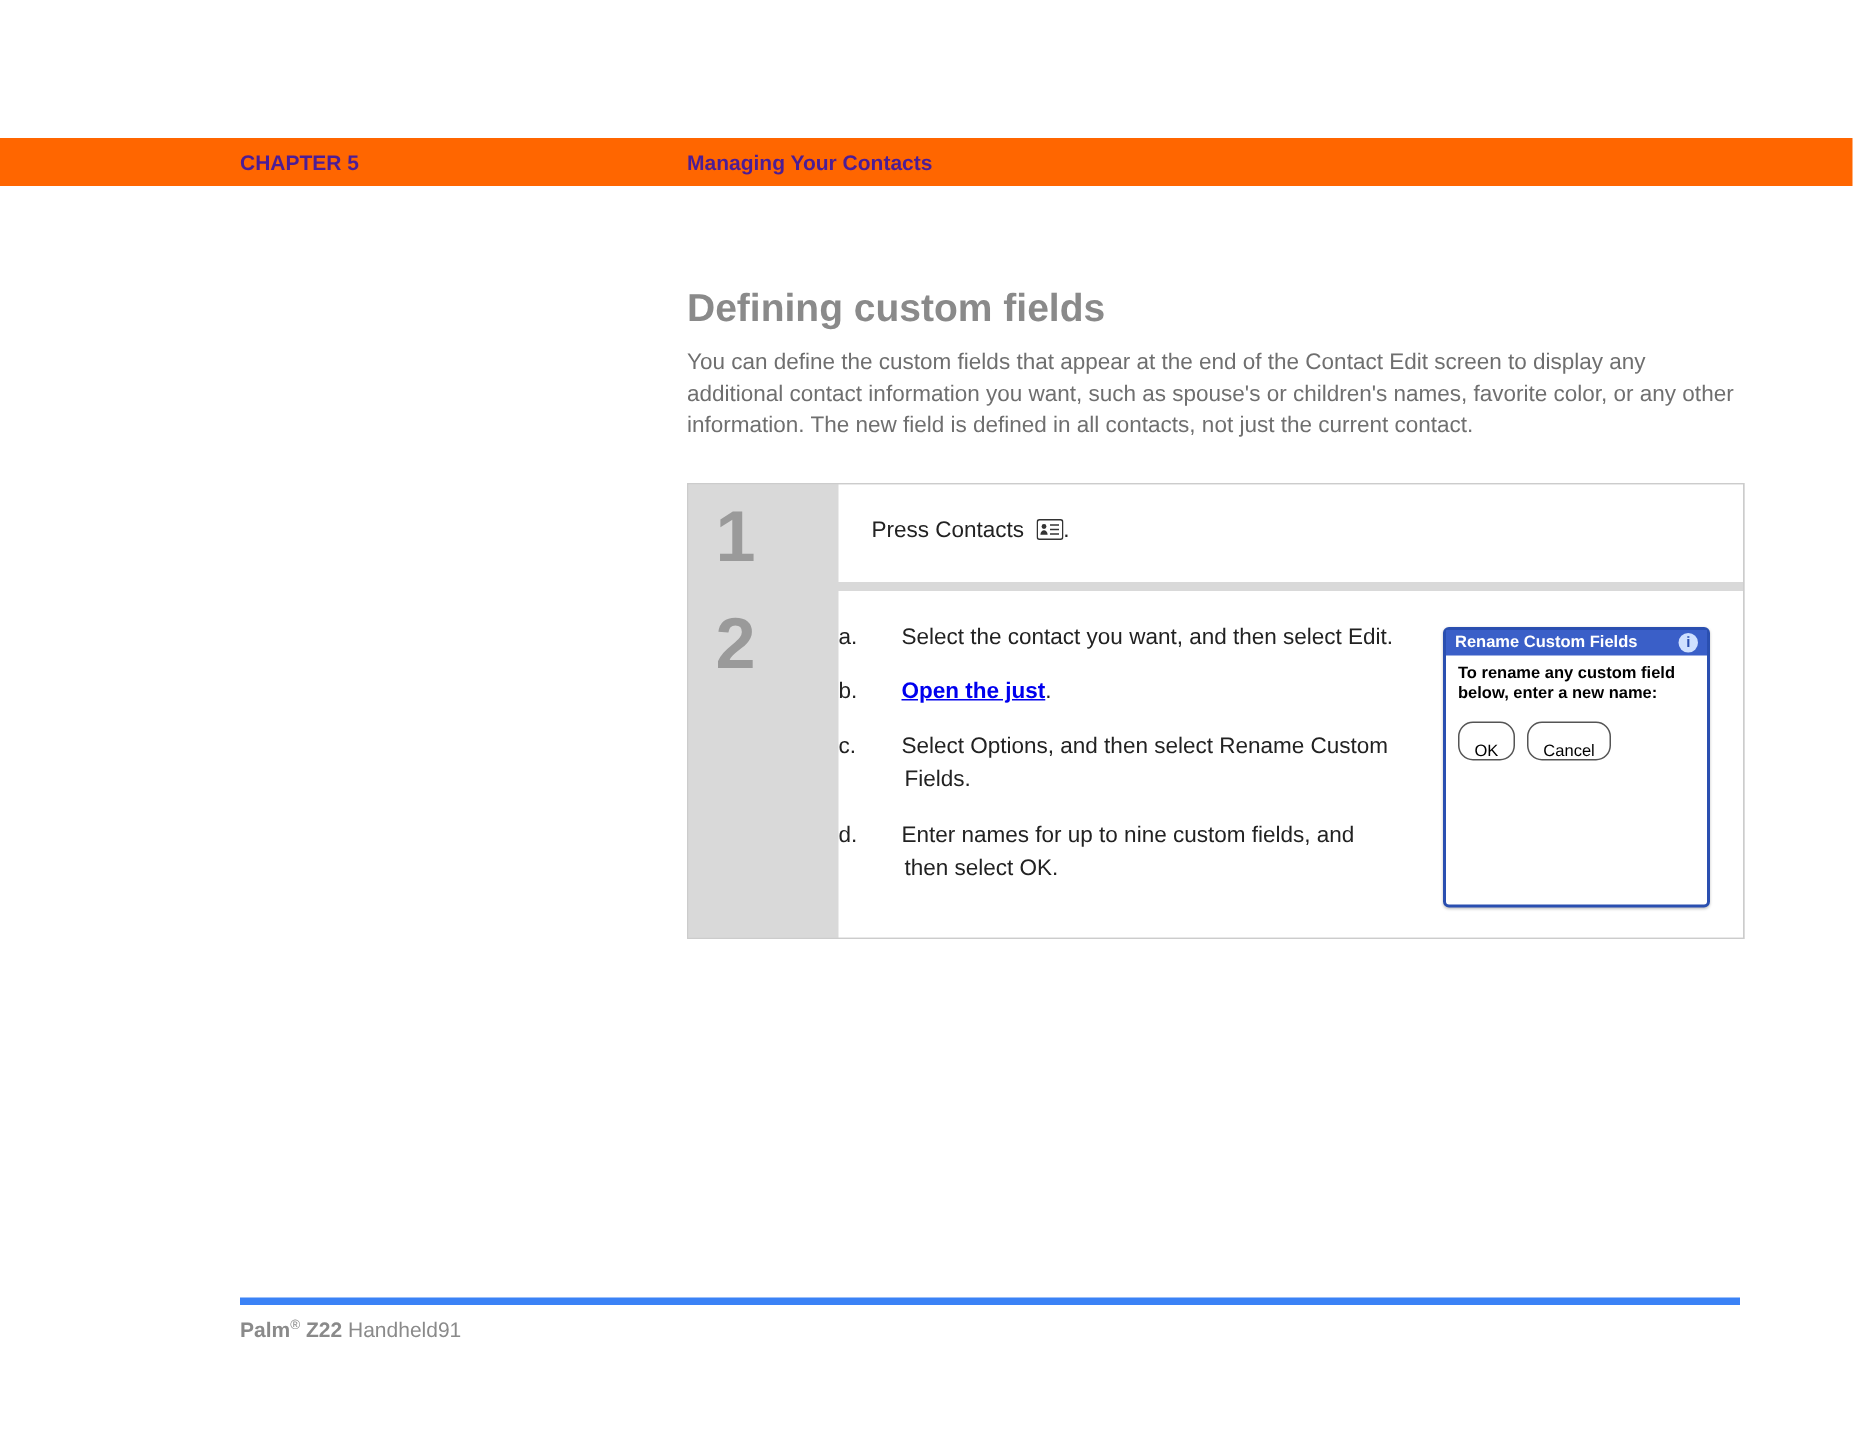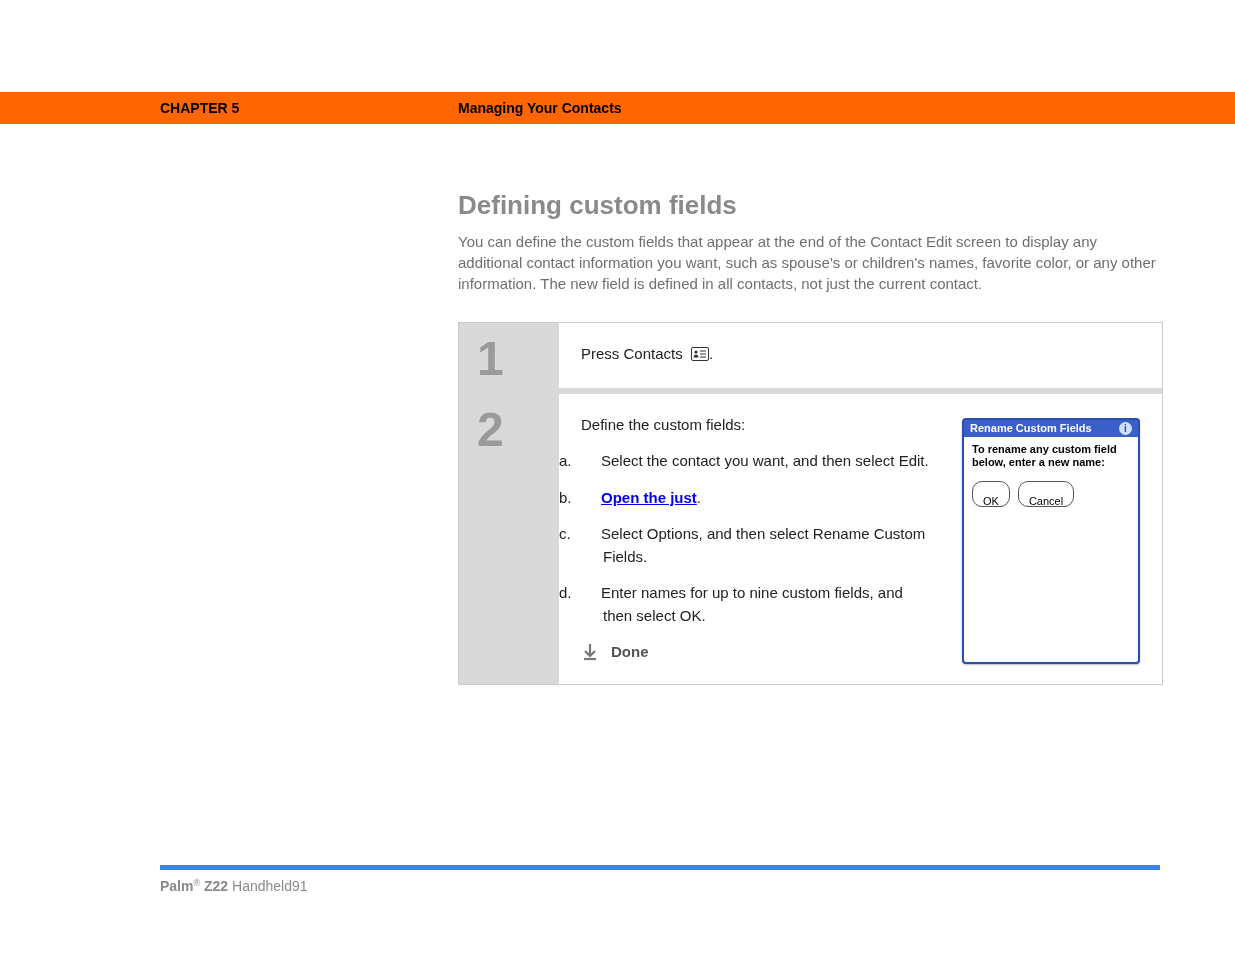--- a/index.html
+++ b/index.html
@@ -11,21 +11,21 @@
     position: relative;
     color: #333;
   }
   .orange-bar {
     position: absolute;
     top: 92px;
     left: 0;
     width: 1235px;
     height: 32px;
     background: #ff6600;
-    color: #000000;
+    color: #4c1d95;
     font-size: 14px;
     font-weight: bold;
   }
   .orange-bar .chapter { position: absolute; left: 160px; top: 8px; }
   .orange-bar .title { position: absolute; left: 458px; top: 8px; }
   .content {
     position: absolute;
     left: 458px;
     top: 190px;
     width: 705px;
@@ -188,43 +188,34 @@
             </svg>
           </span><span>.</span>
         </div>
       </div>
     </div>
 
     <div class="step-row">
       <div class="step-num">2</div>
       <div class="step-body">
         <div class="step-text">
-          <p class="lead">Define the custom fields:</p>
 
           <p class="sub">
             <span class="lbl">a.</span><span>Select the contact you want, and then select Edit.</span>
           </p>
           <p class="sub">
             <span class="lbl">b.</span><a href="#" class="underline-bold">Open the just</a><span>.</span>
           </p>
           <p class="sub">
             <span class="lbl">c.</span><span>Select Options, and then select Rename Custom Fields.</span>
           </p>
           <p class="sub">
             <span class="lbl">d.</span><span>Enter names for up to nine custom fields, and then select OK.</span>
           </p>
 
-          <div class="done-row">
-            <svg width="18" height="18" viewBox="0 0 18 18">
-              <line x1="9" y1="1" x2="9" y2="12" stroke="#777" stroke-width="2.2"></line>
-              <polyline points="4,8 9,13 14,8" fill="none" stroke="#777" stroke-width="2.2"></polyline>
-              <line x1="3" y1="16" x2="15" y2="16" stroke="#777" stroke-width="2.2"></line>
-            </svg>
-            <span class="done-label">Done</span>
-          </div>
         </div>
 
         <div class="palm-dialog">
           <div class="palm-title">
             <span>Rename Custom Fields</span>
             <span class="info">i</span>
           </div>
           <div class="palm-inner">
             <div class="palm-inst">To rename any custom field below, enter a new name:</div>
             <div class="palm-btns">

